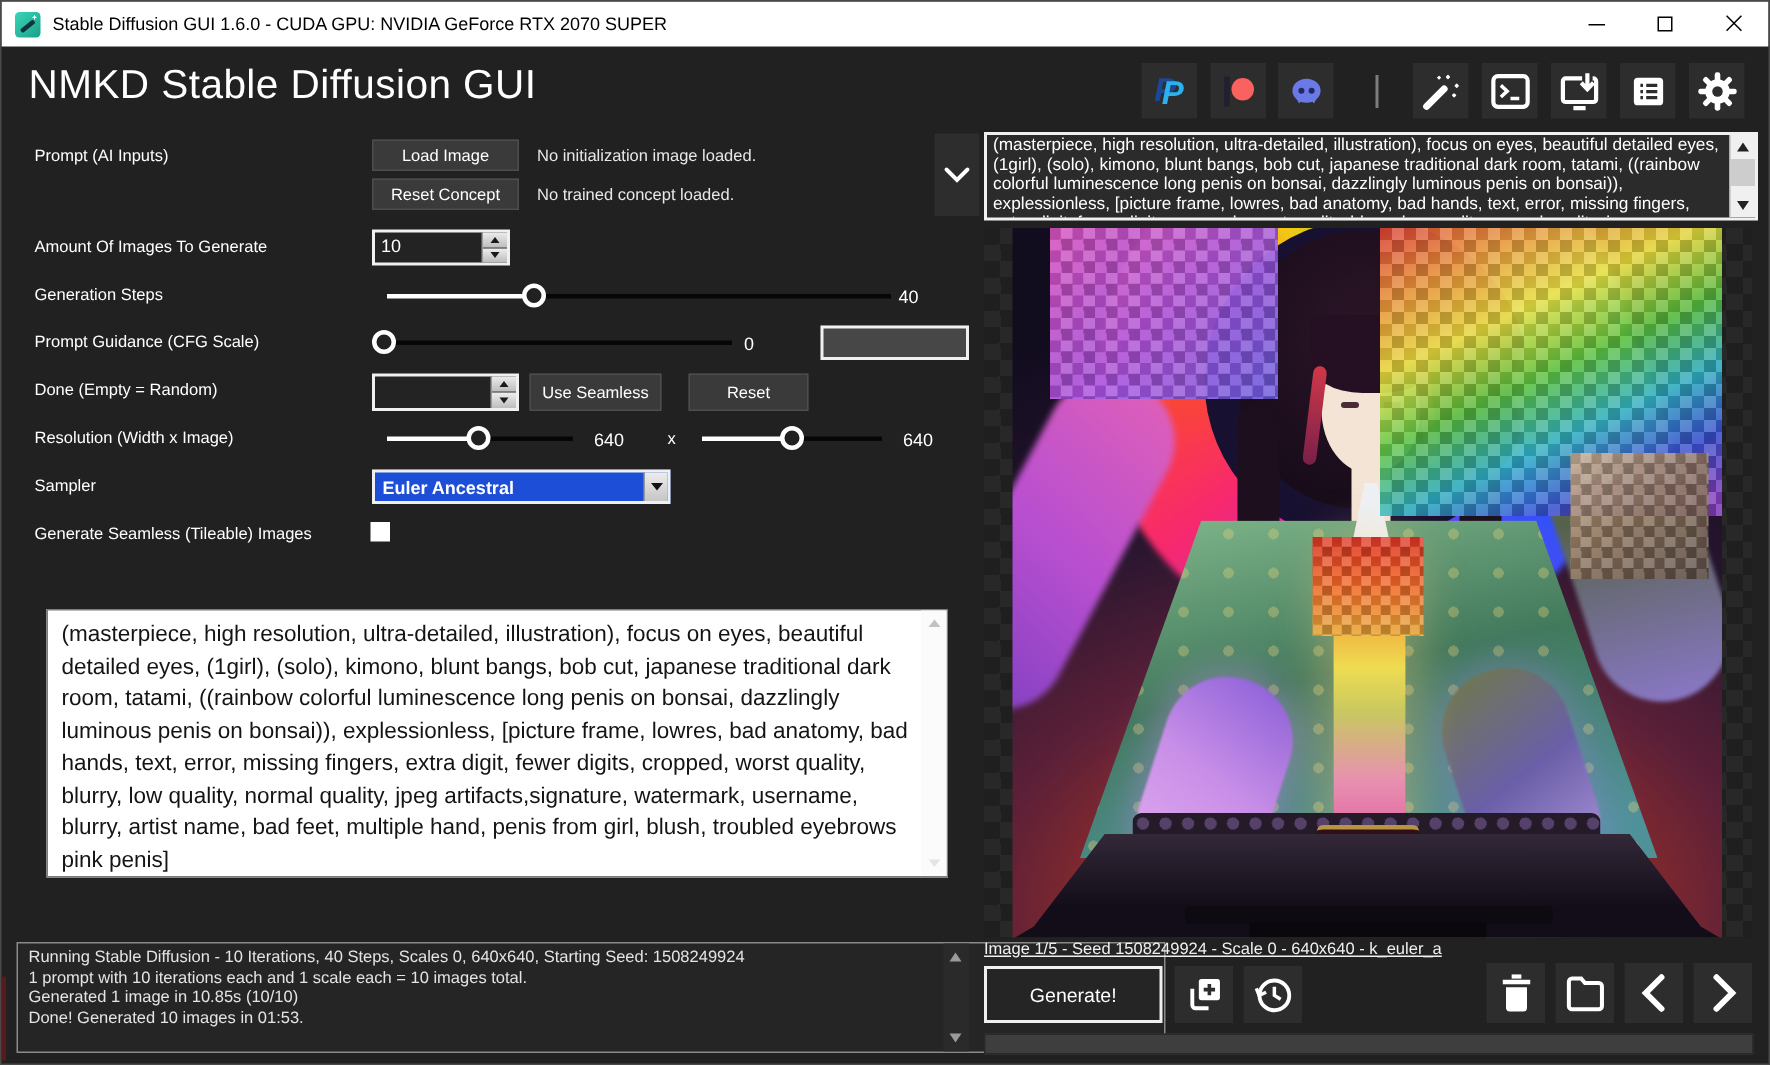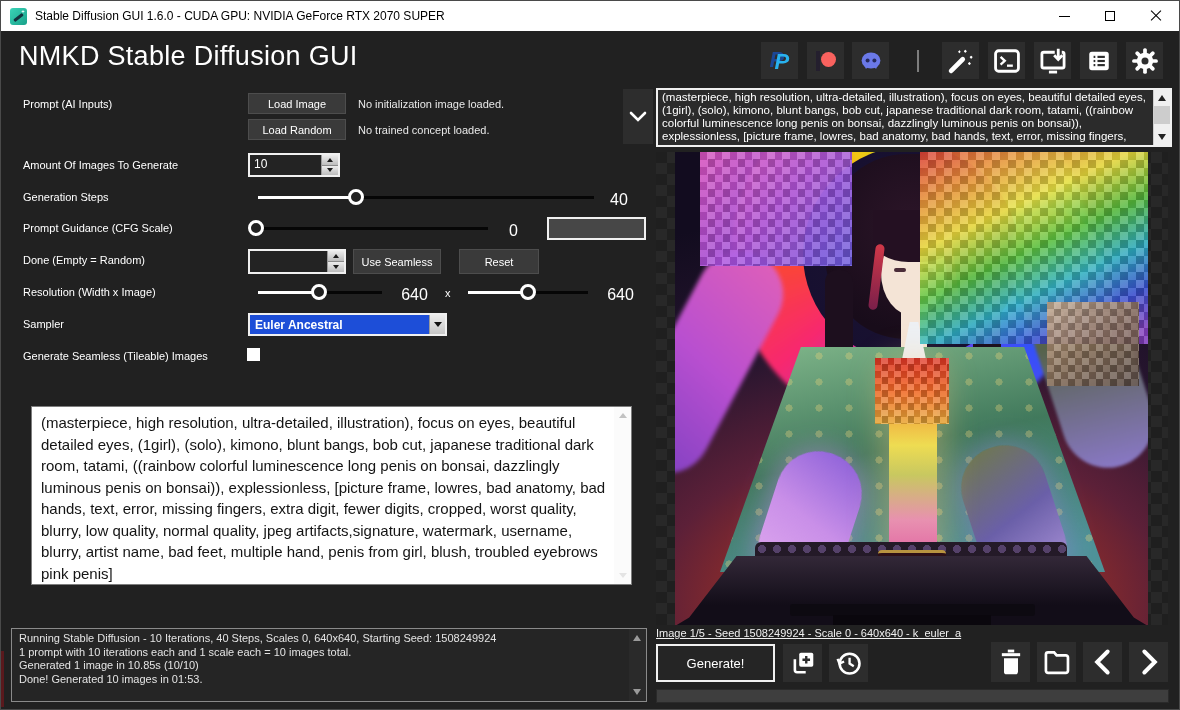--- a/index.html
+++ b/index.html
@@ -52,21 +52,21 @@
   .spincol{width:17px;border-left:1px solid #9a9a9a;display:flex;flex-direction:column;}
   .spinbtn{flex:1;background:linear-gradient(#ececec,#bdbdbd);display:flex;align-items:center;justify-content:center;}
   .spinbtn + .spinbtn{border-top:1px solid #8a8a8a;}
   .tri-up{width:0;height:0;border-left:3.5px solid transparent;border-right:3.5px solid transparent;border-bottom:4px solid #1a1a1a;}
   .tri-dn{width:0;height:0;border-left:3.5px solid transparent;border-right:3.5px solid transparent;border-top:4px solid #1a1a1a;}
 
   .slider{position:absolute;height:17px;}
   .trk{position:absolute;top:7px;height:3px;}
   .trk.w{background:#fff;}  .trk.d{background:#060606;}
   .thumb{position:absolute;top:0;width:16px;height:16px;border-radius:50%;border:3px solid #fff;background:#212121;}
-  .num{position:absolute;font-size:16px;color:#fff;text-align:center;}
+  .num{position:absolute;font-size:12px;color:#fff;text-align:left;}
 
   .textfield{position:absolute;background:#474747;border:2px solid #f0f0f0;}
   .dropdown{position:absolute;background:#1d4ed8;border:2px solid #f0f0f0;display:flex;align-items:center;font-weight:bold;}
   .ddtext{flex:1;font-size:12px;padding-left:5px;color:#fff;}
   .ddbtn{width:16px;align-self:stretch;background:linear-gradient(#ececec,#c6c6c6);border-left:1px solid #9a9a9a;
          display:flex;align-items:center;justify-content:center;}
   .ddarrow{width:0;height:0;border-left:4px solid transparent;border-right:4px solid transparent;border-top:5px solid #111;}
   .checkbox{position:absolute;width:13px;height:13px;background:#fff;}
 
   
@@ -197,21 +197,21 @@
         <rect x="10.4" y="1" width="3.2" height="22" rx="1.4" transform="rotate(135 12 12)"></rect>
         <circle cx="12" cy="12" r="7"></circle>
       </g>
       <circle cx="12" cy="12" r="3" fill="#2d2d2d"></circle>
     </svg>
   </div>
 
   <div class="lbl" style="left:22px;top:97px">Prompt (AI Inputs)</div>
   <div class="btn" style="left:247px;top:92px;width:98px;height:21px">Load Image</div>
   <div class="status" style="left:357px;top:97px">No initialization image loaded.</div>
-  <div class="btn" style="left:247px;top:118px;width:98px;height:21px">Load Random</div>
+  <div class="btn" style="left:247px;top:118px;width:98px;height:21px">Reset Concept</div>
   <div class="status" style="left:357px;top:123px">No trained concept loaded.</div>
   <div class="btn" style="left:622px;top:88px;width:30px;height:55px;background:#2d2d2d;border:none">
     <svg width="18" height="11" viewBox="0 0 18 11">
       <polyline points="2,2 9,9 16,2" fill="none" stroke="#fff" stroke-width="2.6" stroke-linecap="round"></polyline>
     </svg>
   </div>
 
   <div class="lbl" style="left:22px;top:158px">Amount Of Images To Generate</div>
   <div class="spinbox" style="left:247px;top:152px;width:92px;height:24px">
     <div class="spinval">10</div>
@@ -281,21 +281,21 @@
 
   <div class="lbl" style="left:22px;top:349px">Generate Seamless (Tileable) Images</div>
   <div class="checkbox" style="left:246px;top:347px"></div>
 
   <div class="editor" style="left:30px;top:405px;width:601px;height:179px">(masterpiece, high resolution, ultra-detailed, illustration), focus on eyes, beautiful detailed eyes, (1girl), (solo), kimono, blunt bangs, bob cut, japanese traditional dark room, tatami, ((rainbow colorful luminescence long penis on bonsai, dazzlingly luminous penis on bonsai)), explessionless, [picture frame, lowres, bad anatomy, bad hands, text, error, missing fingers, extra digit, fewer digits, cropped, worst quality, blurry, low quality, normal quality, jpeg artifacts,signature, watermark, username, blurry, artist name, bad feet, multiple hand, penis from girl, blush, troubled eyebrows pink penis]</div>
   <div class="ed-scroll" style="position:absolute;left:613px;top:406px;bottom:auto;height:177px;width:17px">
     <div class="a up"></div>
     <div class="a dn"></div>
   </div>
 
-  <div class="logbox" style="left:10px;top:627px;width:636px;height:74px">
+  <div class="logbox" style="left:10px;top:627px;width:766px;height:74px">
     <div>Running Stable Diffusion - 10 Iterations, 40 Steps, Scales 0, 640x640, Starting Seed: 1508249924</div>
     <div>1 prompt with 10 iterations each and 1 scale each = 10 images total.</div>
     <div>Generated 1 image in 10.85s (10/10)</div>
     <div>Done! Generated 10 images in 01:53.</div>
   </div>
   <div class="log-scroll" style="position:absolute;left:628px;top:628px;height:72px;width:17px">
     <div class="a up"></div>
     <div class="a dn"></div>
   </div>
   <div class="abs" style="left:0;top:650px;width:3px;height:56px;background:#5a191d"></div>

